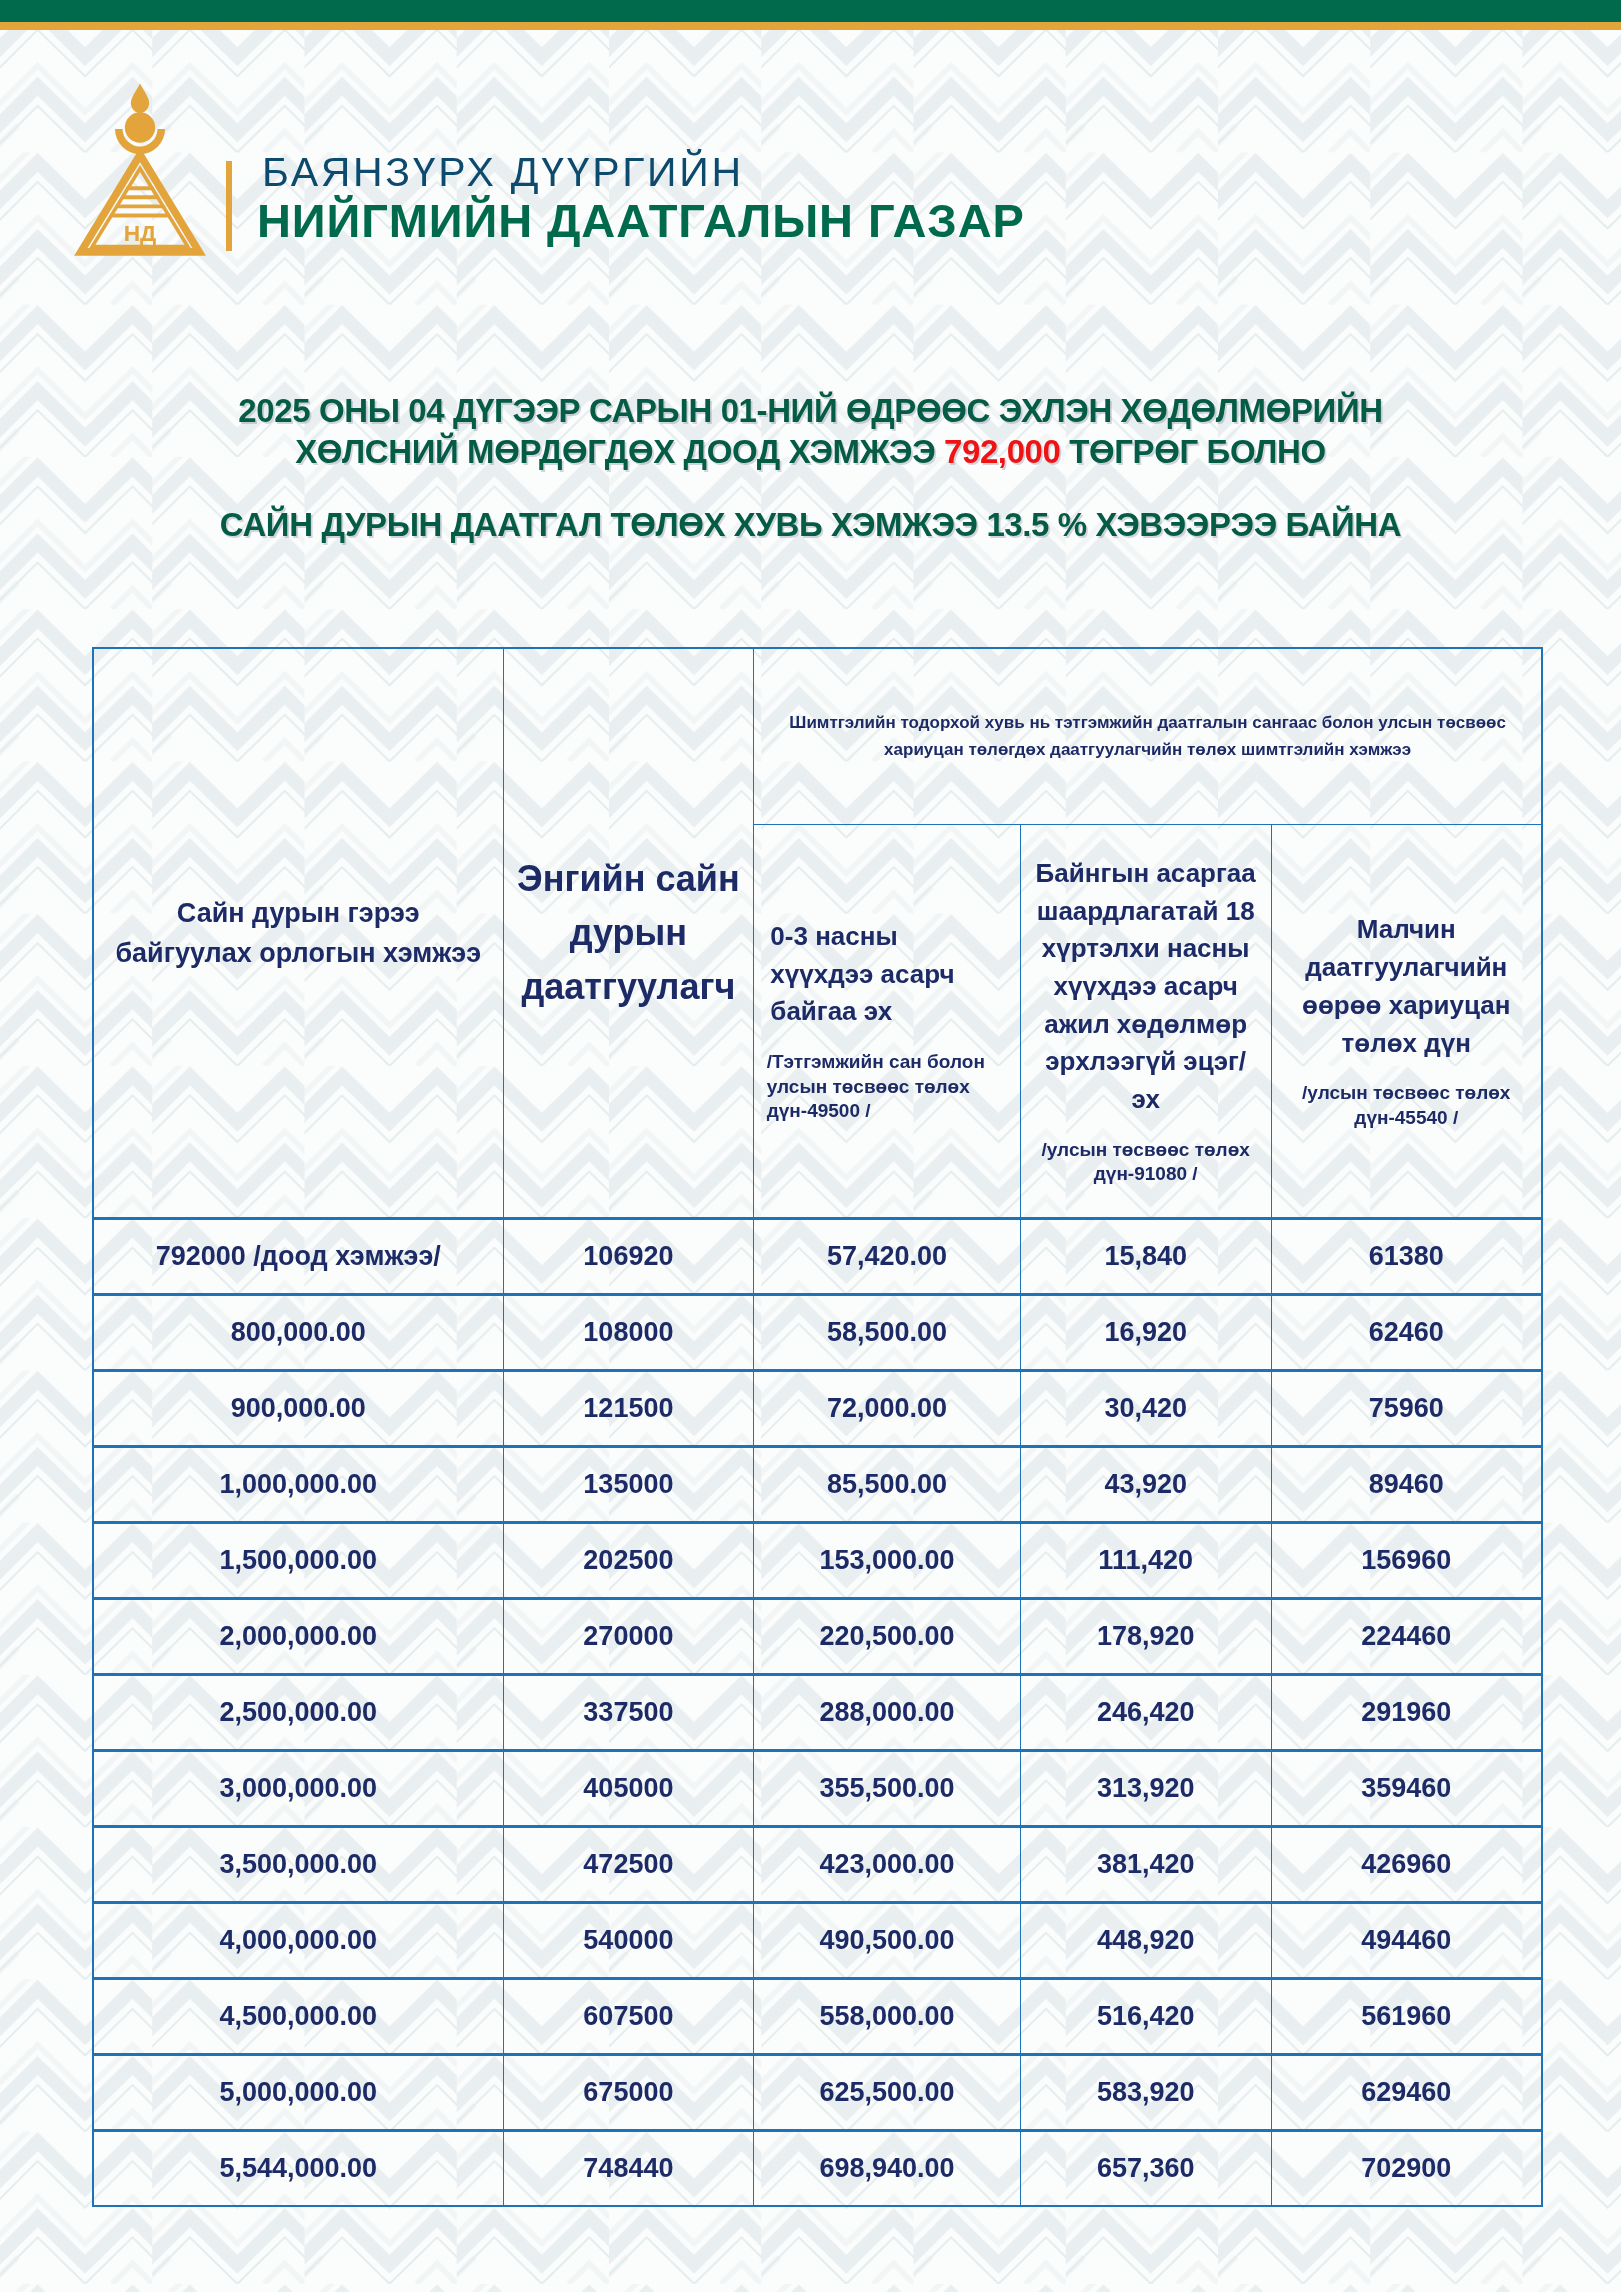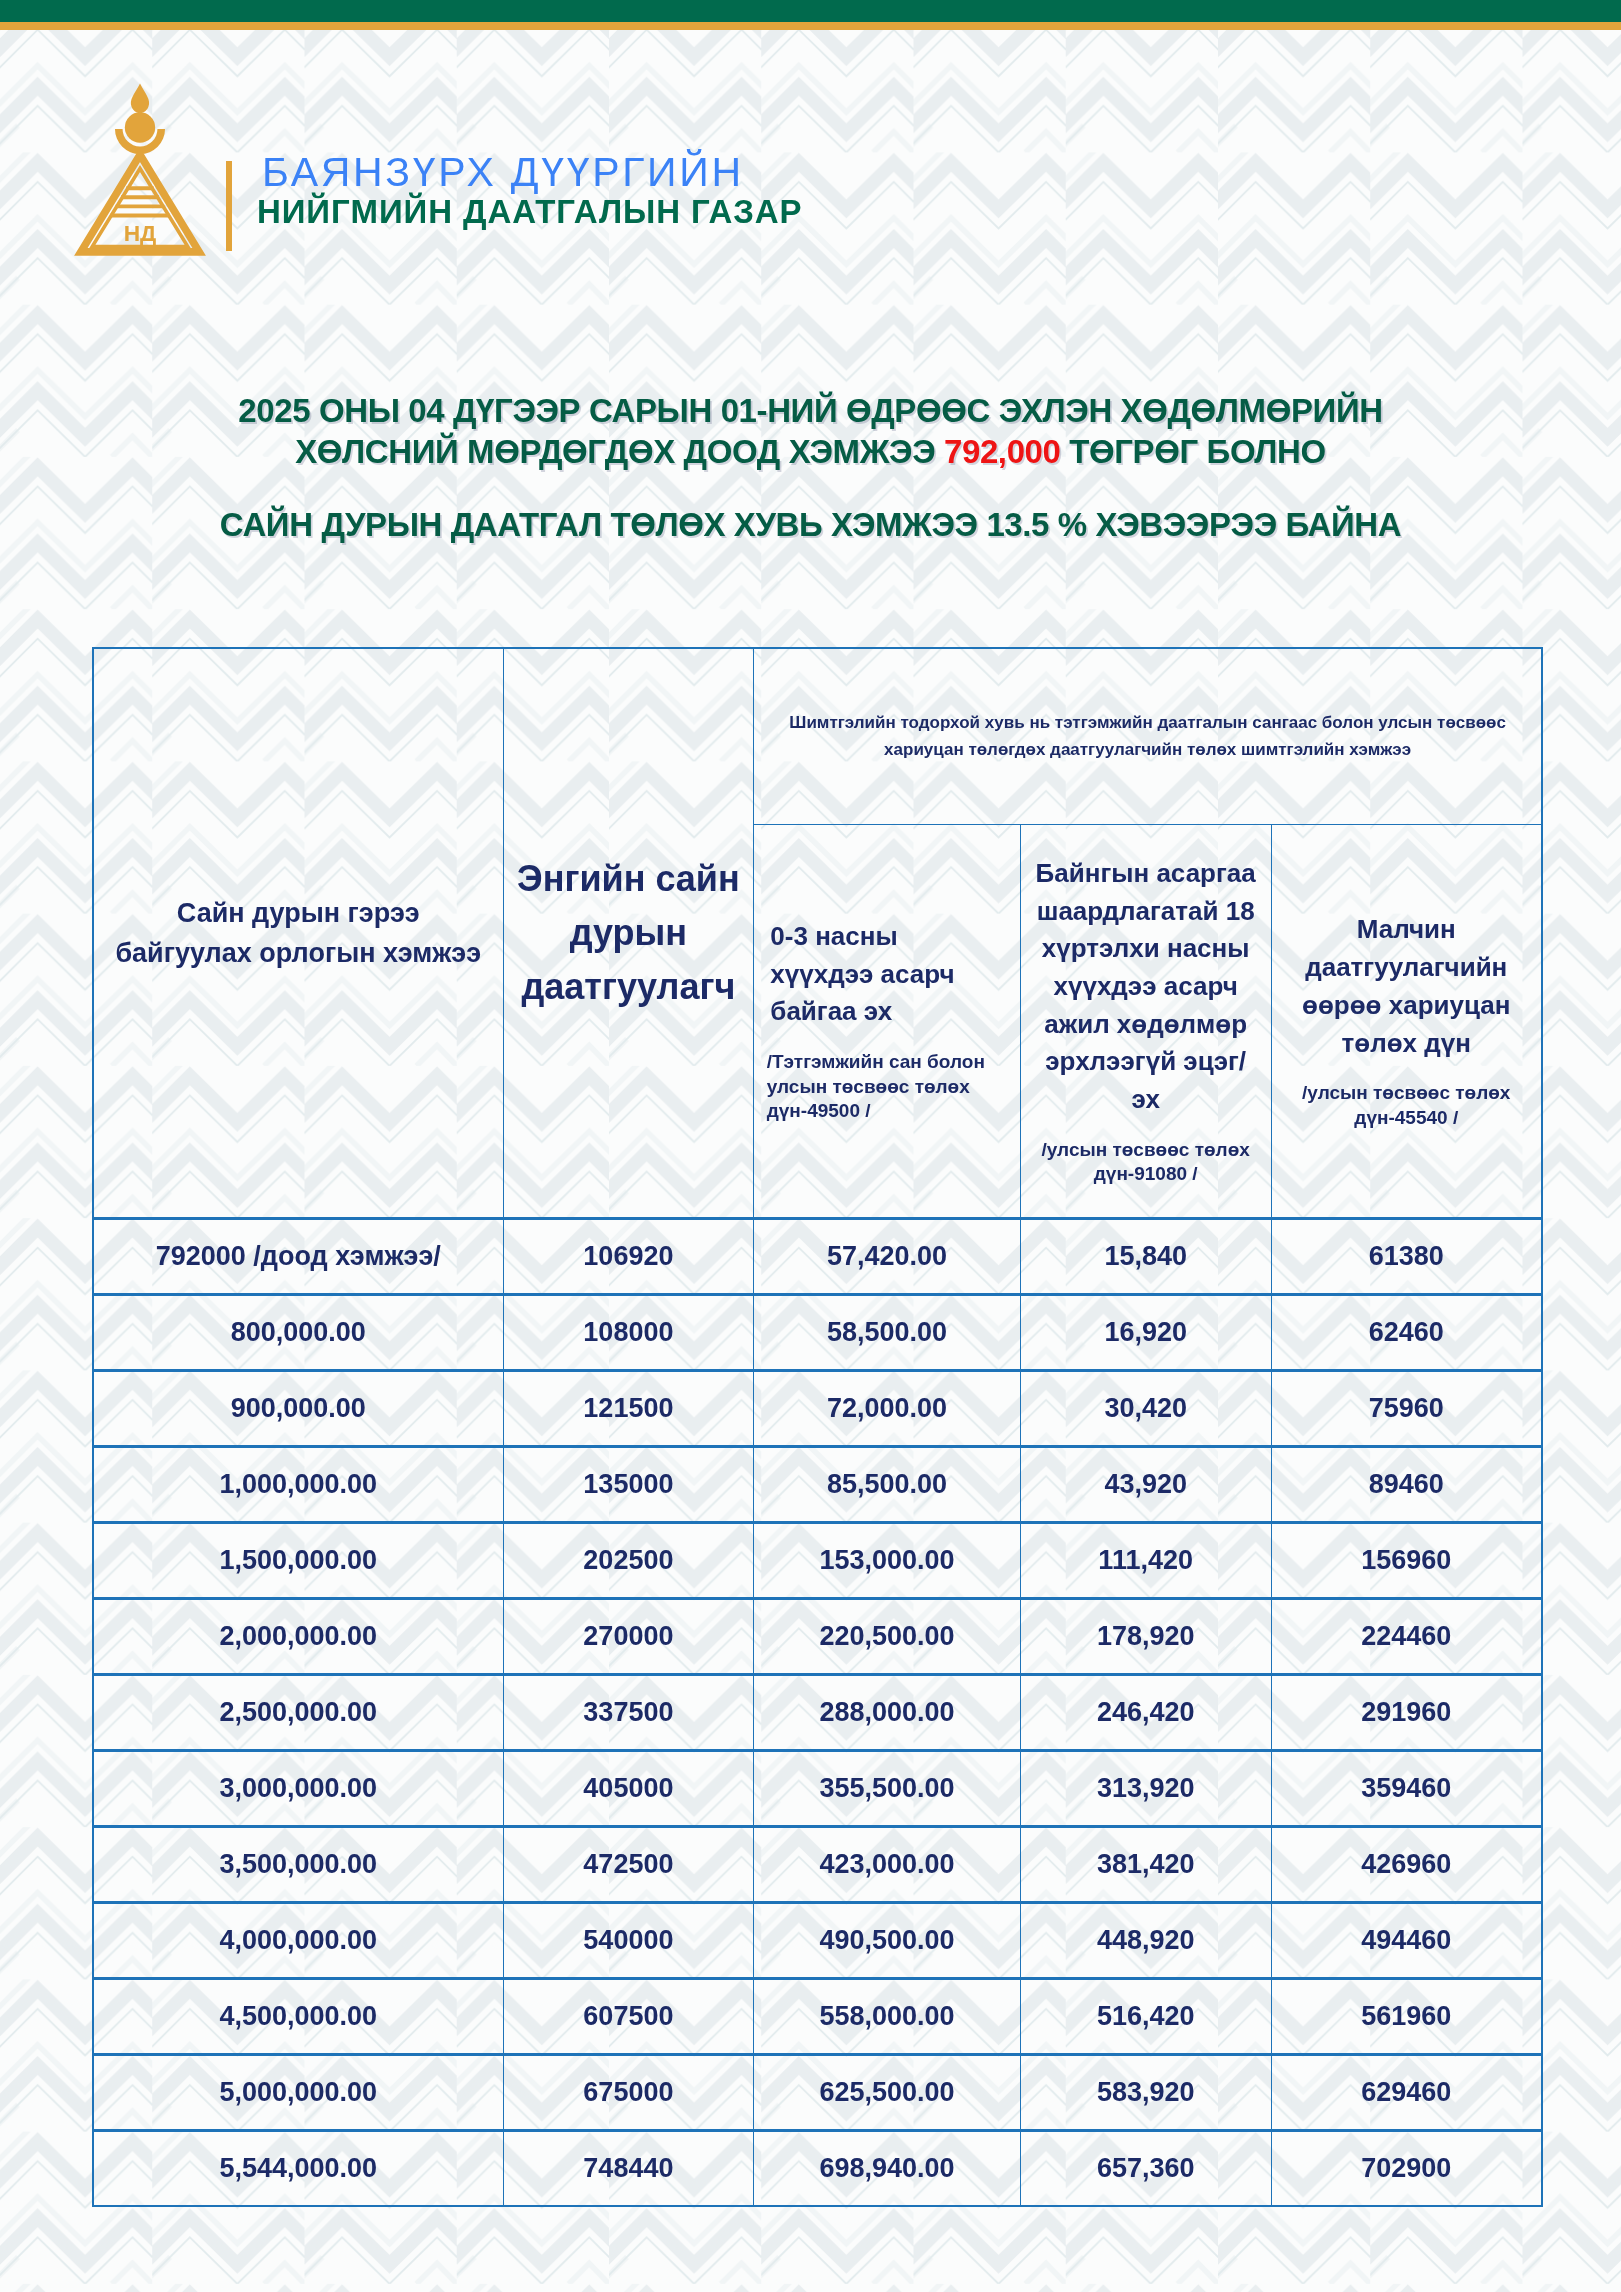--- a/index.html
+++ b/index.html
@@ -11,24 +11,24 @@
   .bg-svg { position:absolute; left:0; top:0; z-index:0; }
   .layer { position:absolute; z-index:1; }
 
   .topbar  { left:0; top:0;  width:1621px; height:22.4px; background:#016A4D; }
   .goldline{ left:0; top:22.4px; width:1621px; height:7.2px;  background:#E2A43B; }
 
   .logo-svg { position:absolute; left:64px; top:82px; width:152px; height:179px; z-index:1; }
   .logo-divider { left:226px; top:161px; width:6.3px; height:90px; background:#E2A43B; }
   .org1 {
     left:262px; top:149px; font-size:41px; letter-spacing:2.7px;
-    color:#3b82f6; font-weight:400; white-space:nowrap;
+    color:#0c4a6e; font-weight:400; white-space:nowrap;
   }
   .org2 {
-    left:257px; top:193px; font-size:33px; font-weight:700; letter-spacing:0.9px;
+    left:257px; top:193px; font-size:47px; font-weight:700; letter-spacing:0.9px;
     color:#016A4D; white-space:nowrap;
   }
 
   .announce {
     left:0; top:390px; width:1621px; text-align:center;
     color:#055C45; font-weight:700;
   }
   .announce p { margin:0; transform:scaleX(.97); transform-origin:center; }
   .announce .p1 { font-size:34px; line-height:1.2; letter-spacing:-0.4px;
     text-shadow:1.8px 1.8px 0 rgba(25,35,85,.18); }

